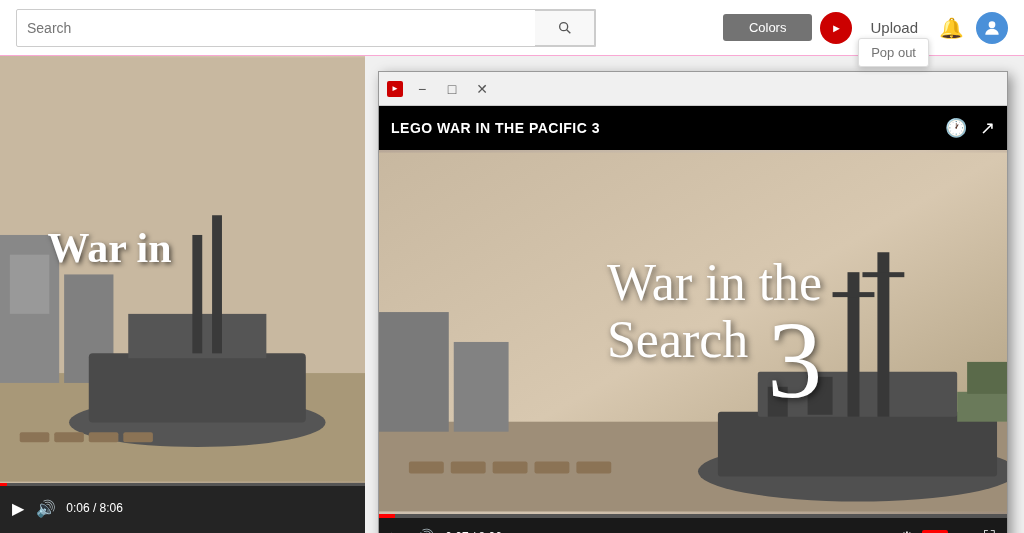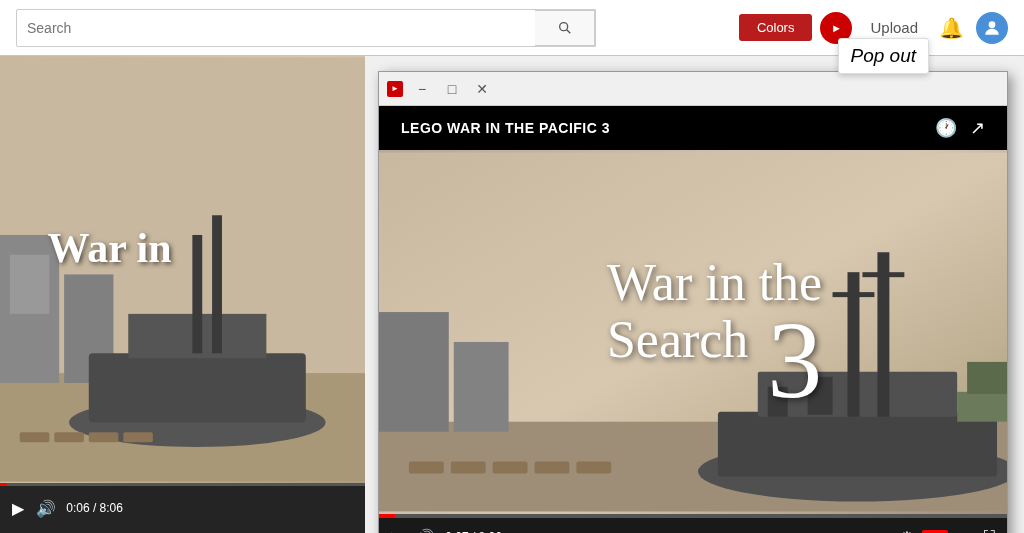--- a/index.html
+++ b/index.html
@@ -54,24 +54,24 @@
       justify-content: center;
       color: #555;
     }
     .header-right {
       display: flex;
       align-items: center;
       gap: 8px;
       margin-left: auto;
     }
     .colors-btn {
-      background: #b91c1c;
+      background: #737373;
       color: white;
       border: none;
-      padding: 6px 18px;
+      padding: 6px 26px;
       border-radius: 3px;
       font-size: 13px;
       cursor: pointer;
     }
     .upload-btn {
       background: transparent;
       border: none;
       cursor: pointer;
       font-size: 15px;
       color: #555;
@@ -102,26 +102,25 @@
 
     
     .tooltip-popup {
       position: absolute;
       top: 38px;
       right: 95px;
       background: #fff;
       border: 1px solid #ddd;
       border-radius: 3px;
       padding: 6px 12px;
-      font-size: 19px;
-      color: #000000;
+      font-size: 13px;
+      color: #737373;
       z-index: 100;
       box-shadow: 0 2px 6px rgba(0,0,0,0.2);
       white-space: nowrap;
-      font-style: italic;
     }
 
     
     .yt-main {
       position: absolute;
       top: 56px;
       left: 0;
       right: 0;
       bottom: 0;
       background: #f0f0f0;
@@ -223,21 +222,21 @@
       font-size: 14px;
       color: #555;
     }
 
     
     .popup-video-header {
       height: 44px;
       background: #000;
       display: flex;
       align-items: center;
-      padding: 0 22px;
+      padding: 0 12px;
       flex-shrink: 0;
     }
     .popup-video-header-title {
       color: white;
       font-size: 14px;
       font-weight: bold;
       flex: 1;
       letter-spacing: 0.5px;
     }
     .popup-header-icons {

